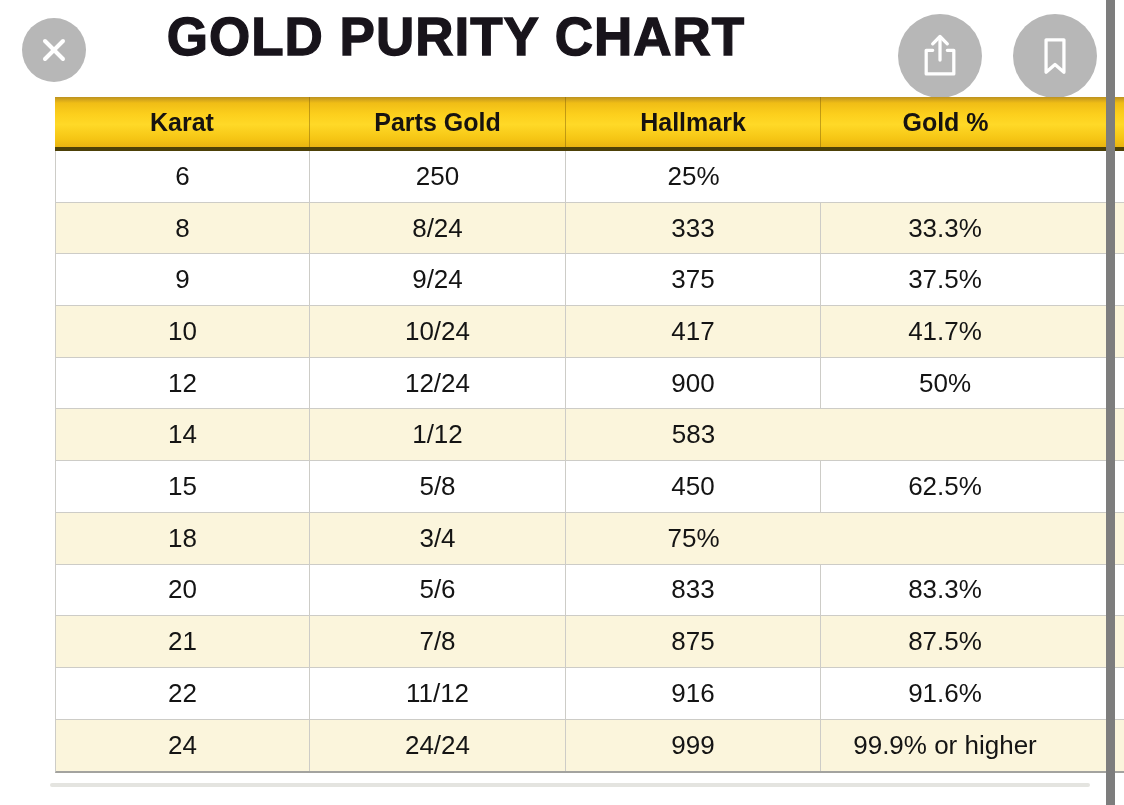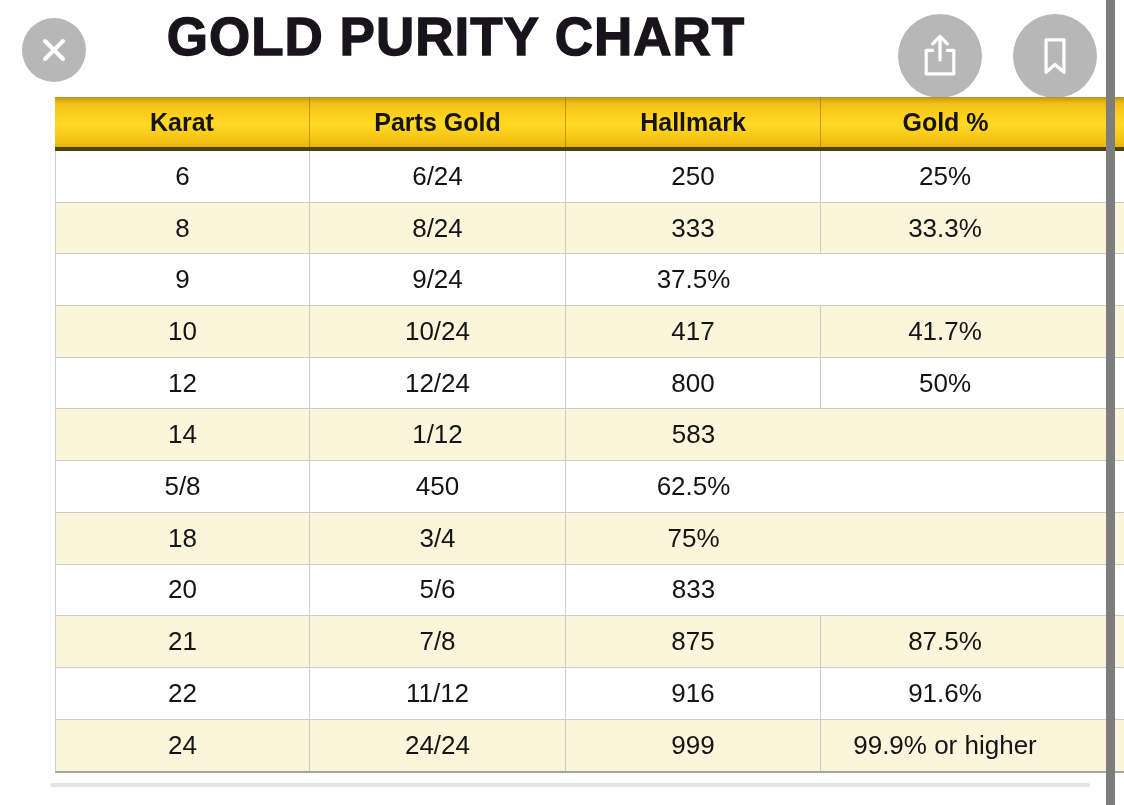--- a/index.html
+++ b/index.html
@@ -106,66 +106,68 @@
 <div class="gold-table">
   <div class="thead">
     <div class="thcell">Karat</div>
     <div class="thcell">Parts Gold</div>
     <div class="thcell">Hallmark</div>
     <div class="thcell">Gold %</div>
   </div>
   <div class="tbody">
       <div class="trow">
         <div class="tcell">6</div>
-        <div class="tcell">6/24</div>
         <div class="tcell">250</div>
         <div class="tcell">25%</div>
       </div>
       <div class="trow alt">
         <div class="tcell">8</div>
         <div class="tcell">8/24</div>
         <div class="tcell">333</div>
         <div class="tcell">33.3%</div>
       </div>
       <div class="trow">
         <div class="tcell">9</div>
         <div class="tcell">9/24</div>
+        <div class="tcell">375</div>
         <div class="tcell">37.5%</div>
       </div>
       <div class="trow alt">
         <div class="tcell">10</div>
         <div class="tcell">10/24</div>
         <div class="tcell">417</div>
         <div class="tcell">41.7%</div>
       </div>
       <div class="trow">
         <div class="tcell">12</div>
         <div class="tcell">12/24</div>
-        <div class="tcell">800</div>
+        <div class="tcell">900</div>
         <div class="tcell">50%</div>
       </div>
       <div class="trow alt">
         <div class="tcell">14</div>
         <div class="tcell">1/12</div>
         <div class="tcell">583</div>
       </div>
       <div class="trow">
+        <div class="tcell">15</div>
         <div class="tcell">5/8</div>
         <div class="tcell">450</div>
         <div class="tcell">62.5%</div>
       </div>
       <div class="trow alt">
         <div class="tcell">18</div>
         <div class="tcell">3/4</div>
         <div class="tcell">75%</div>
       </div>
       <div class="trow">
         <div class="tcell">20</div>
         <div class="tcell">5/6</div>
         <div class="tcell">833</div>
+        <div class="tcell">83.3%</div>
       </div>
       <div class="trow alt">
         <div class="tcell">21</div>
         <div class="tcell">7/8</div>
         <div class="tcell">875</div>
         <div class="tcell">87.5%</div>
       </div>
       <div class="trow">
         <div class="tcell">22</div>
         <div class="tcell">11/12</div>

